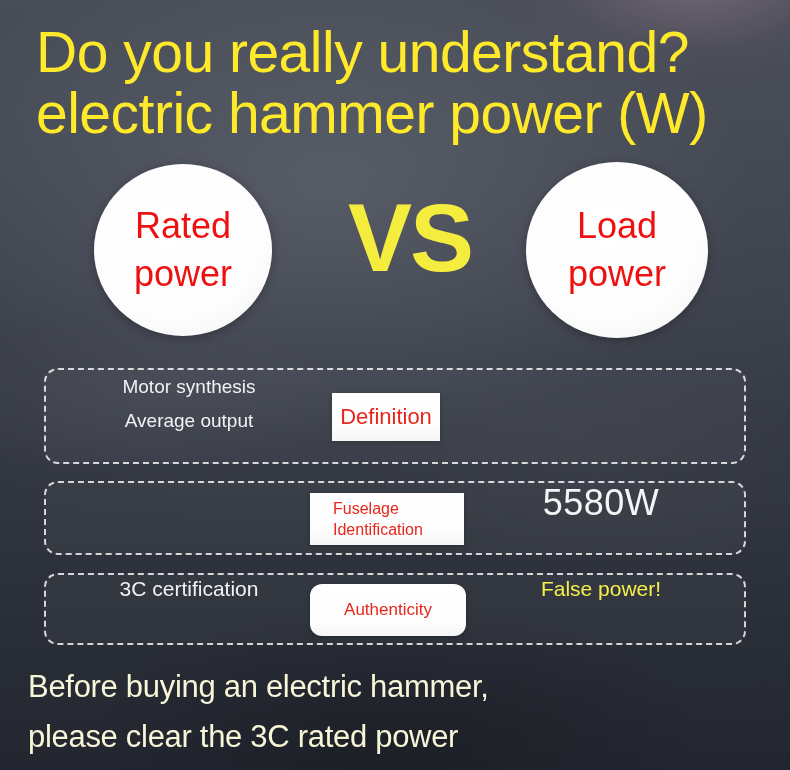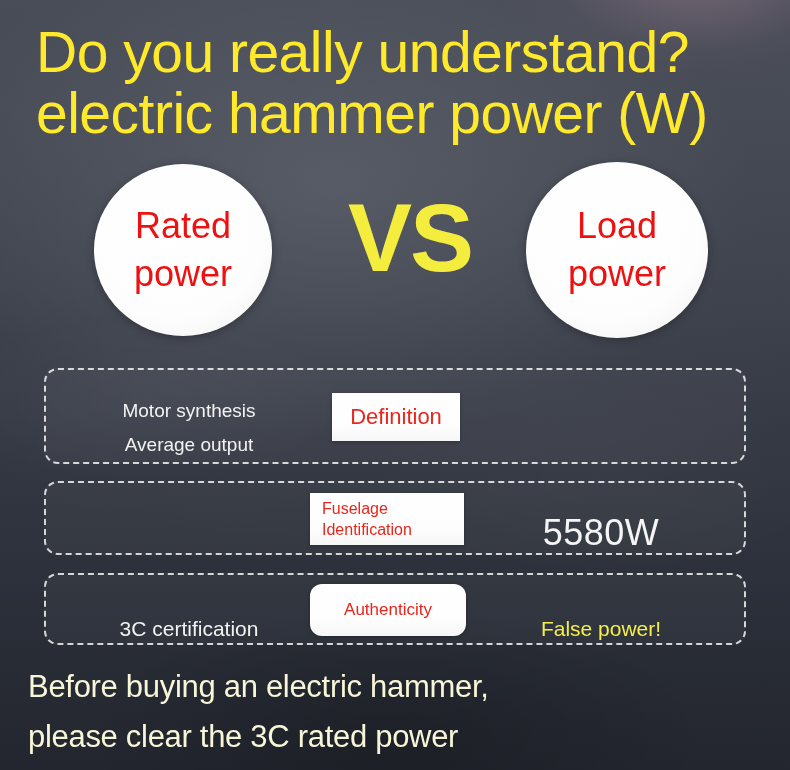--- a/index.html
+++ b/index.html
@@ -109,21 +109,21 @@
   .row.r1 { height: 96px; margin-bottom: 17px; }
   .row.r2 { height: 74px; margin-bottom: 18px; }
   .row.r3 { height: 72px; }
 
   .side {
     position: absolute;
     top: 0;
     height: 100%;
     display: flex;
     flex-direction: column;
-    justify-content: flex-end;
+    justify-content: flex-start;
     box-sizing: border-box;
   }
   .side.left  { left: 0;  width: 286px; align-items: center; }
   .side.right { right: 0; width: 286px; align-items: center; }
 
   .r1 .side .line {
     color: #f2f2f3;
     font-size: 19px;
     line-height: 34px;
     white-space: nowrap;
@@ -151,30 +151,30 @@
     display: flex;
     flex-direction: column;
     justify-content: center;
     box-sizing: border-box;
     box-shadow: 0 1px 4px rgba(0,0,0,0.25);
   }
   .chip .ctxt { color: #e8261c; }
 
   .chip.c1 {
     left: 286px; top: 23px;
-    width: 128px; height: 48px;
+    width: 108px; height: 48px;
     align-items: center;
   }
   .chip.c1 .ctxt { font-size: 22px; line-height: 28px; }
 
   .chip.c2 {
     left: 264px; top: 10px;
     width: 154px; height: 52px;
     align-items: flex-start;
-    padding-left: 12px;
+    padding-left: 23px;
   }
   .chip.c2 .ctxt { font-size: 16px; line-height: 21px; }
 
   .chip.c3 {
     left: 264px; top: 9px;
     width: 156px; height: 52px;
     align-items: center;
     border-radius: 12px;
   }
   .chip.c3 .ctxt { font-size: 17px; line-height: 24px; }

